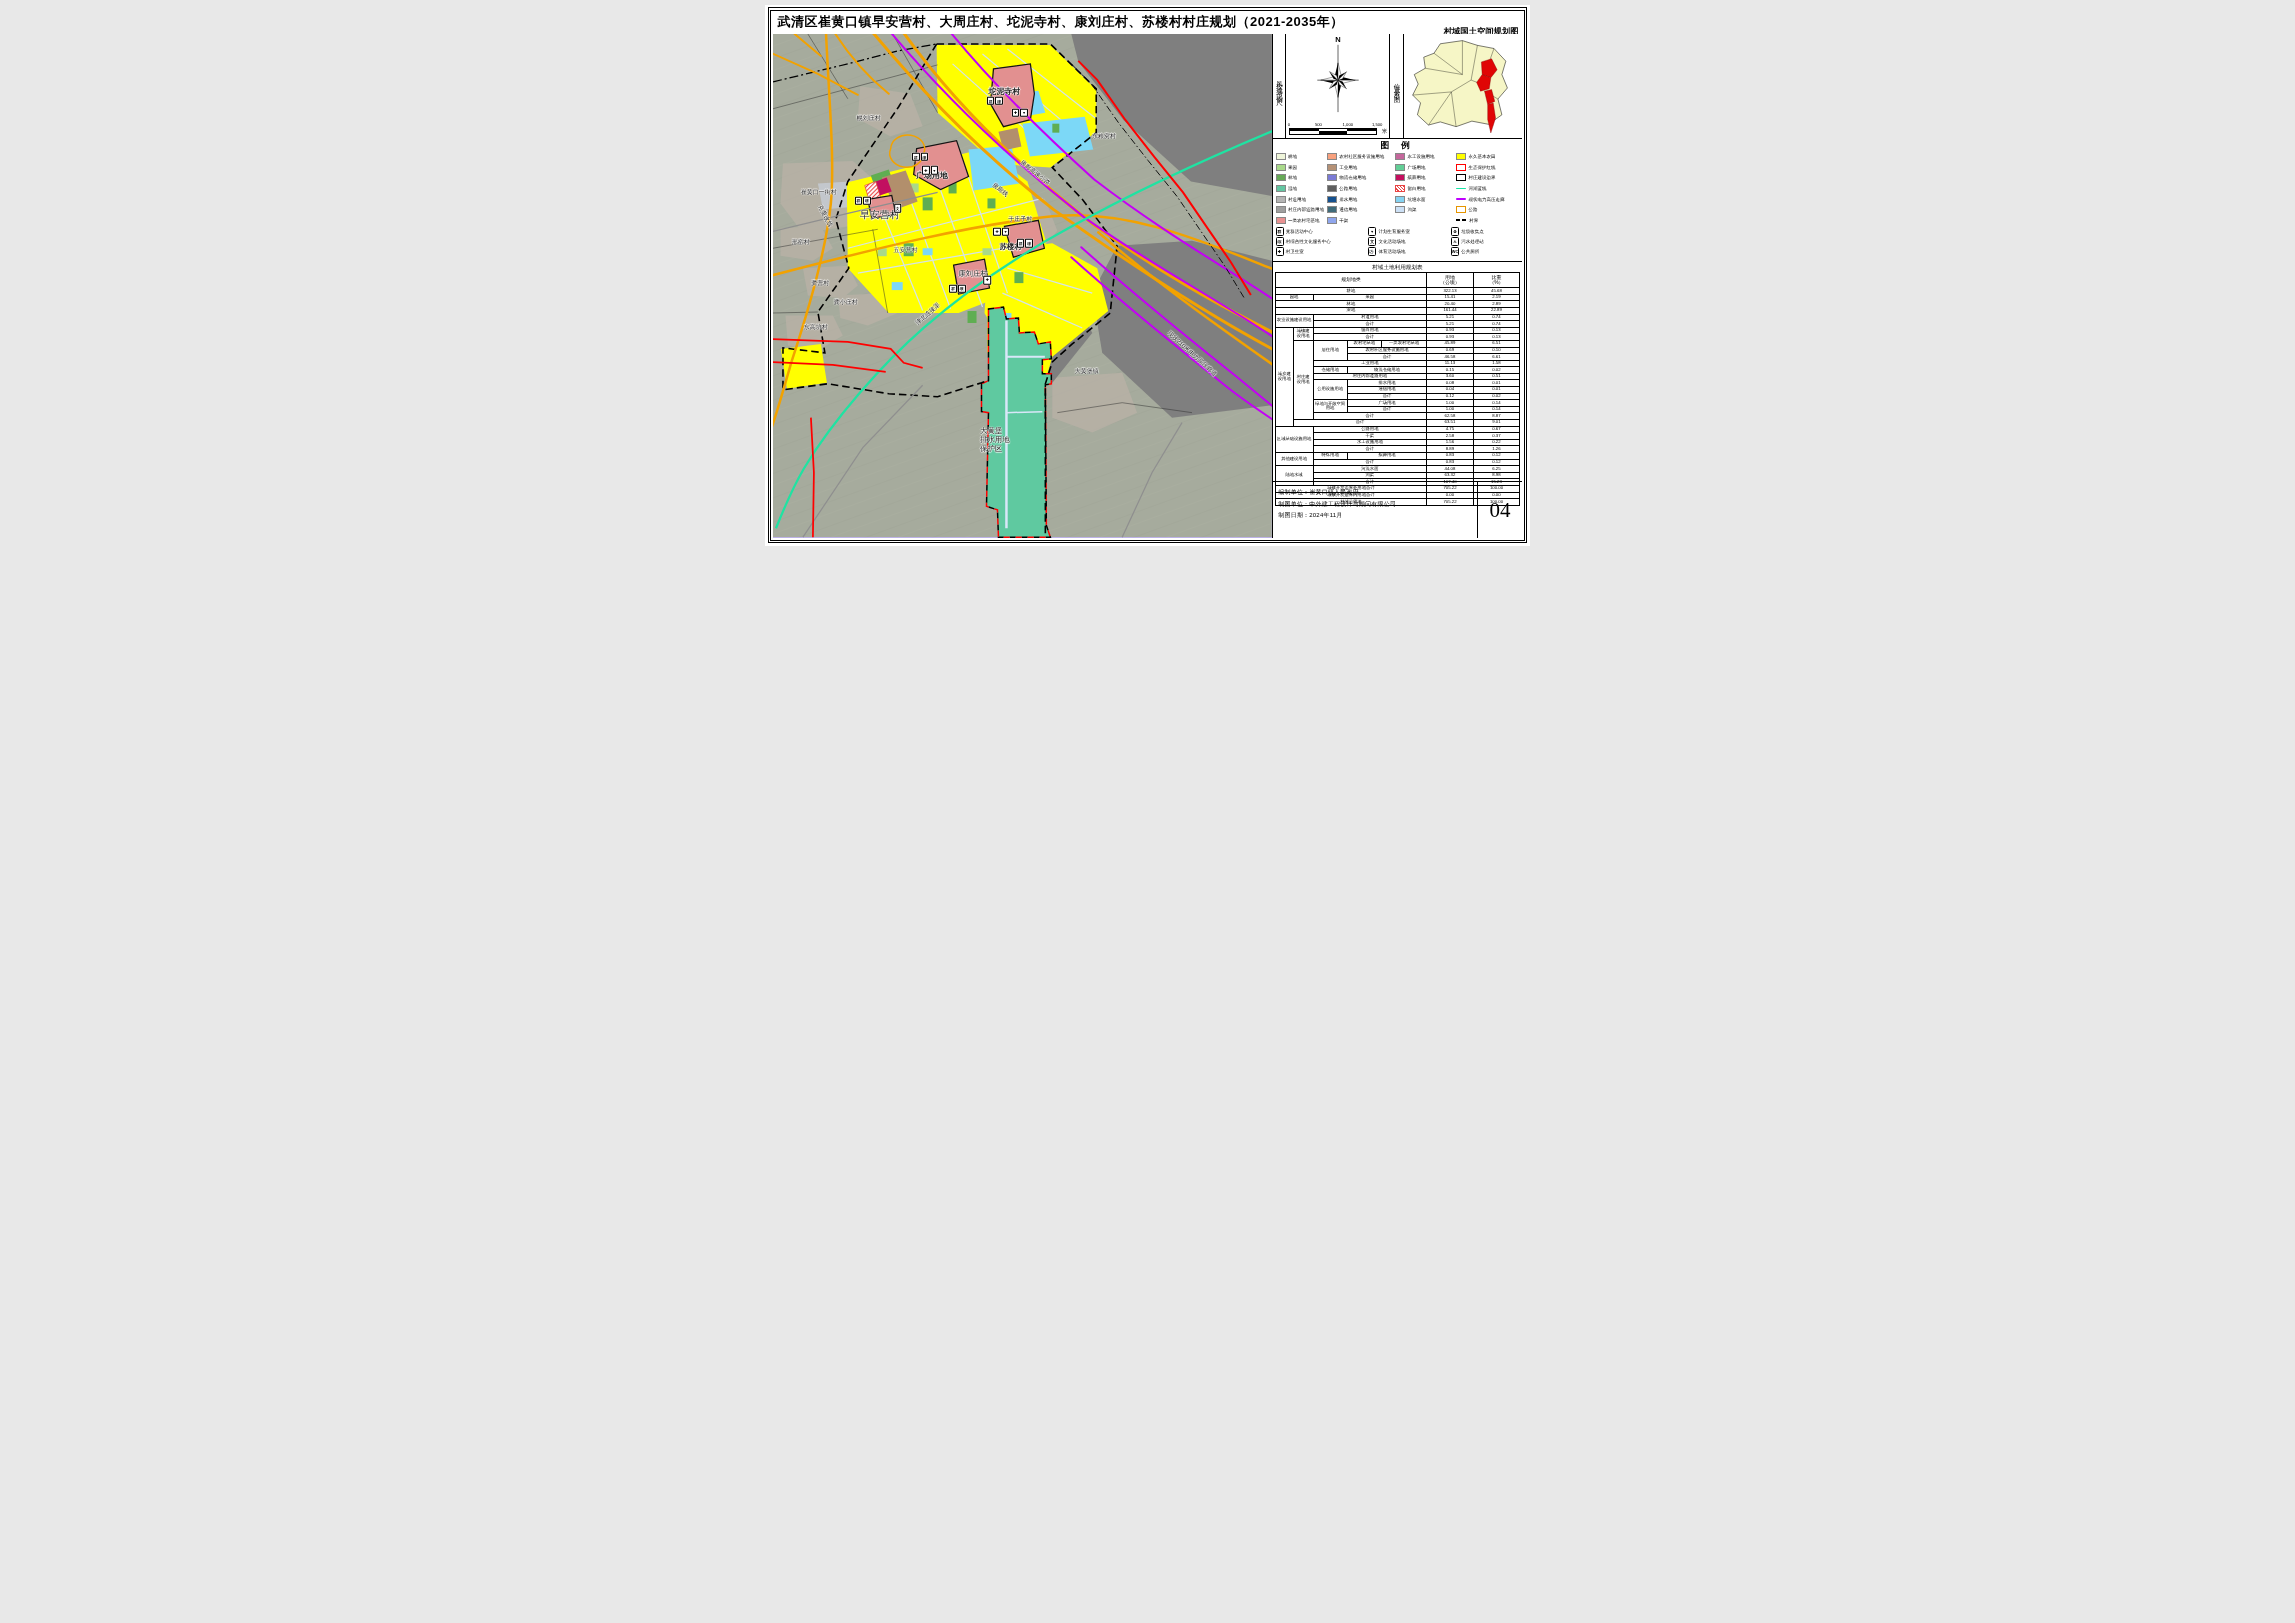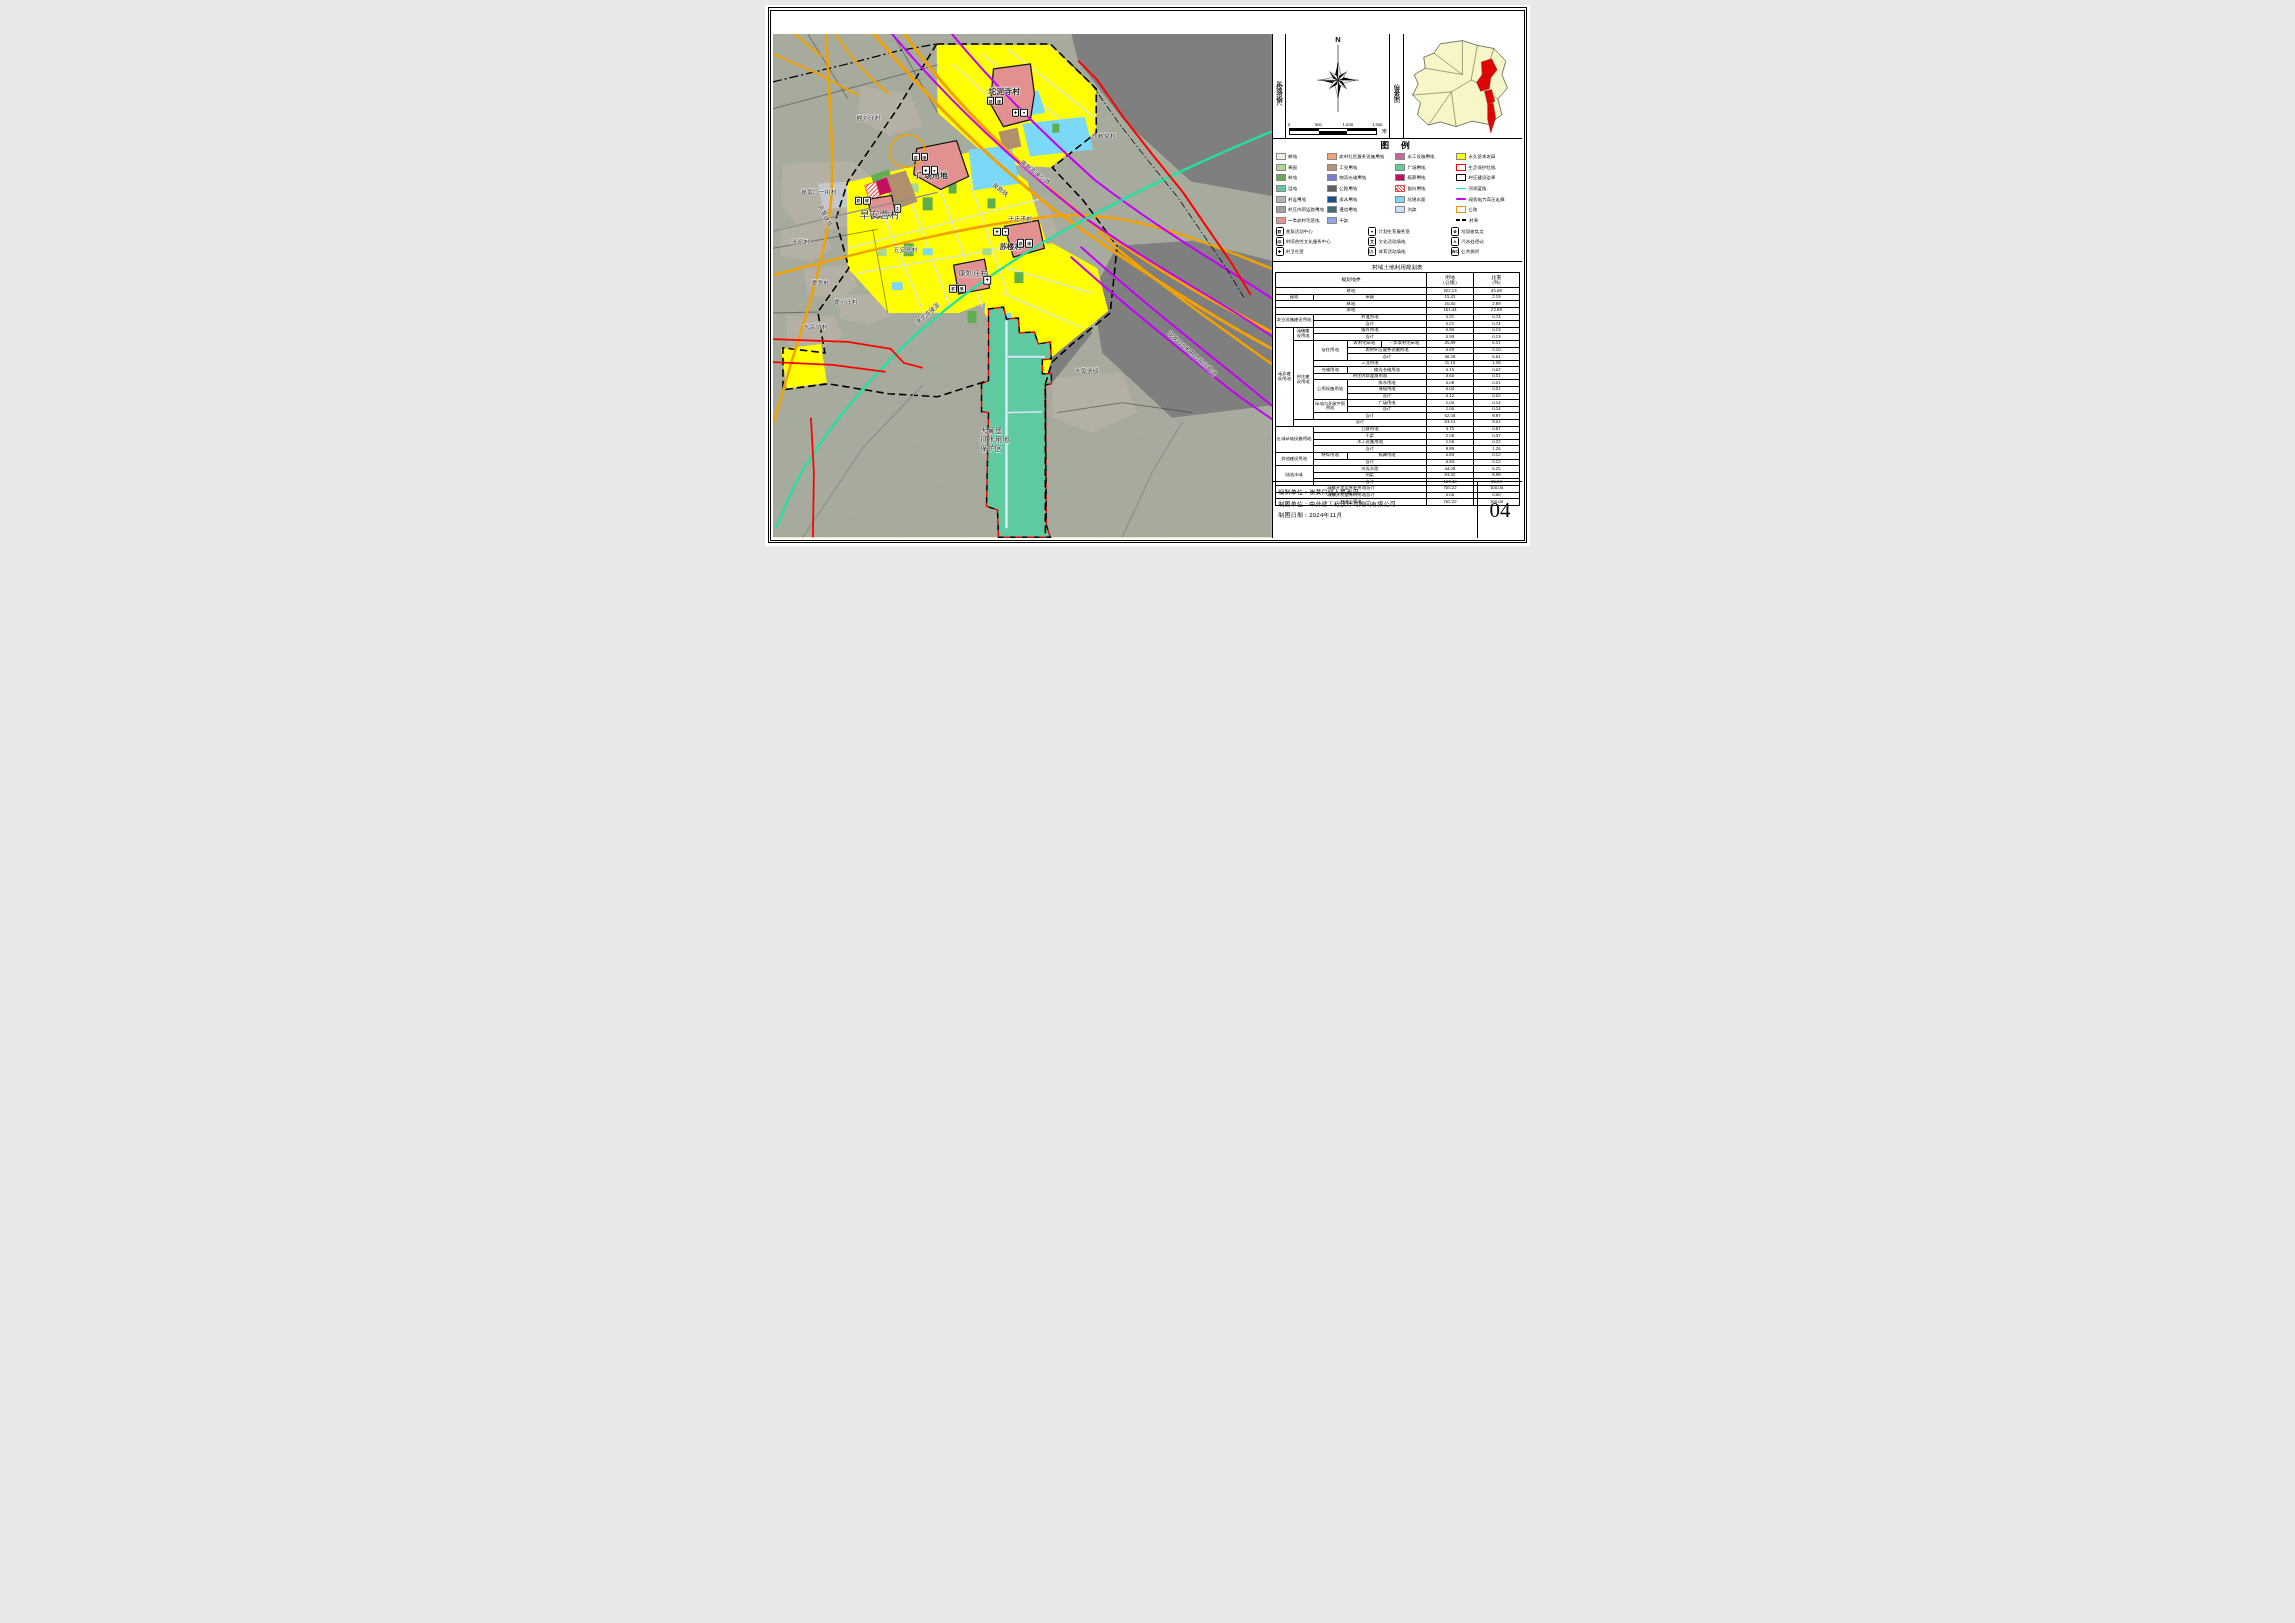--- a/index.html
+++ b/index.html
@@ -6,21 +6,21 @@
   .page{position:relative;width:765px;height:541px;background:#fff;margin:4.6px auto;overflow:hidden;}
   .frame-outer{position:absolute;inset:2.8px;border:0.9px solid #000;pointer-events:none;}
   .frame-inner{position:absolute;inset:5.1px;border:1.9px solid #000;pointer-events:none;}
   .content{position:absolute;inset:7.9px;}
   
   .titlebar{position:relative;height:22px;}
   .titlebar h1{margin:0;padding:0.9px 0 0 4.6px;font-size:13px;font-weight:900;letter-spacing:0.5px;color:#000;white-space:nowrap;}
   .subtitle{position:absolute;right:3.7px;top:13.4px;font-size:8.3px;font-weight:800;color:#000;}
   .body{position:absolute;top:22px;left:0;right:0;bottom:0;display:flex;}
   
-  .map{position:relative;width:500px;height:100%;overflow:hidden;background:#fef9c3;}
+  .map{position:relative;width:500px;height:100%;overflow:hidden;background:#c4b5fd;}
   .map svg.basemap{position:absolute;inset:0;width:100%;height:100%;display:block;}
   .maplabel{position:absolute;transform:translate(-50%,-50%);font-size:6px;color:#222;white-space:nowrap;
     text-shadow:0 0 1.4px #fff,0 0 1.4px #fff,0.5px 0.5px 0.9px #fff,-0.5px -0.5px 0.9px #fff;pointer-events:none;}
   .maplabel.ml{white-space:pre-line;line-height:1.25;text-align:left;}
   .chiprow{position:absolute;transform:translate(-50%,-50%);display:flex;gap:0.9px;pointer-events:none;}
   .chip{width:5.6px;height:6.5px;border:0.7px solid #000;border-radius:0.9px;background:#fff;font-size:3.7px;font-weight:bold;
     display:flex;align-items:center;justify-content:center;color:#000;box-shadow:0 0 0 0.5px rgba(255,255,255,.6);}
   
   .panel{position:relative;width:250px;height:100%;border-left:1.4px solid #000;background:#fff;display:flex;flex-direction:column;}
   .row-compass{height:104px;display:flex;border-bottom:1.4px solid #000;}
@@ -72,20 +72,24 @@
     font-family:"Liberation Serif",serif;font-size:21px;color:#000;}
 </style>
 </head>
 <body>
 
 <div class="page">
   <div class="frame-outer"></div>
   <div class="frame-inner"></div>
   <div class="content">
 
+    <div class="titlebar">
+      <h1>武清区崔黄口镇早安营村、大周庄村、坨泥寺村、康刘庄村、苏楼村村庄规划（2021-2035年）</h1>
+      <div class="subtitle">村域国土空间规划图</div>
+    </div>
 
     <div class="body">
 
       <div class="map">
         <svg class="basemap" viewBox="0 0 1000 1010" preserveAspectRatio="none">
           <defs>
             <pattern id="ftex" width="70" height="46" patternUnits="userSpaceOnUse" patternTransform="rotate(-20)">
               <path d="M0 0H70" stroke="#979c8d" stroke-width="2"></path>
               <path d="M0 23H70" stroke="#b2b7a7" stroke-width="1"></path>
             </pattern>

